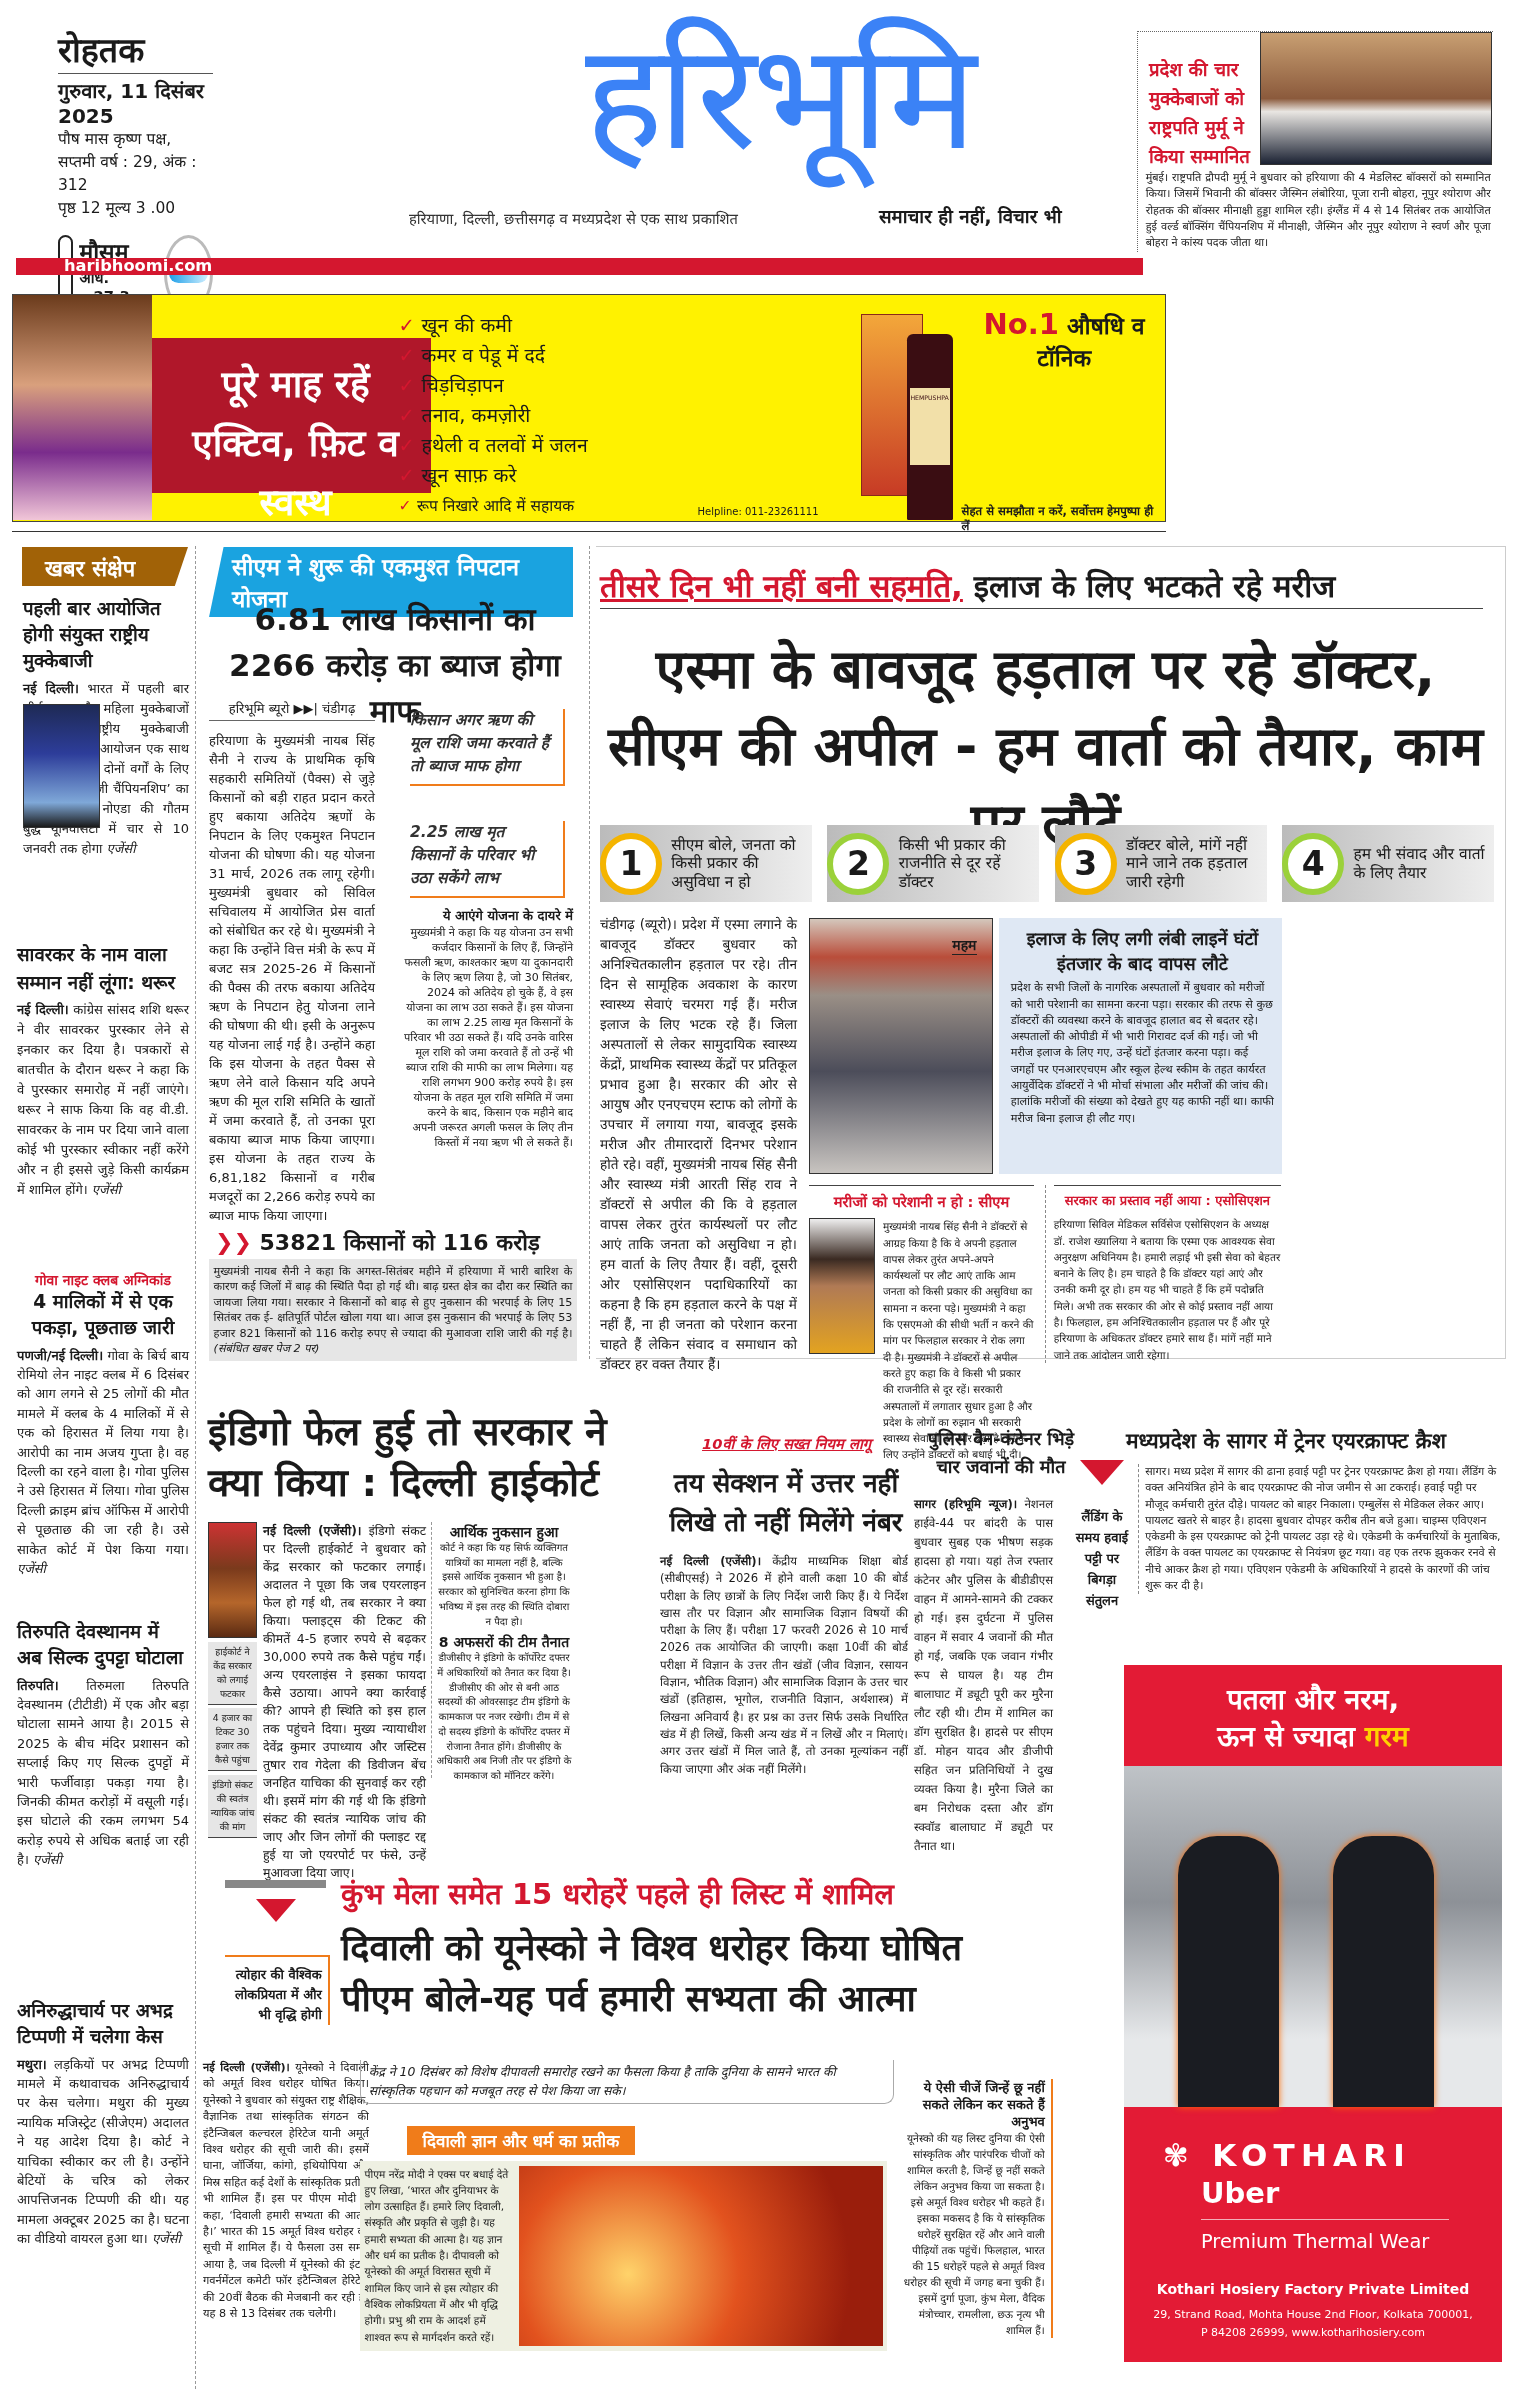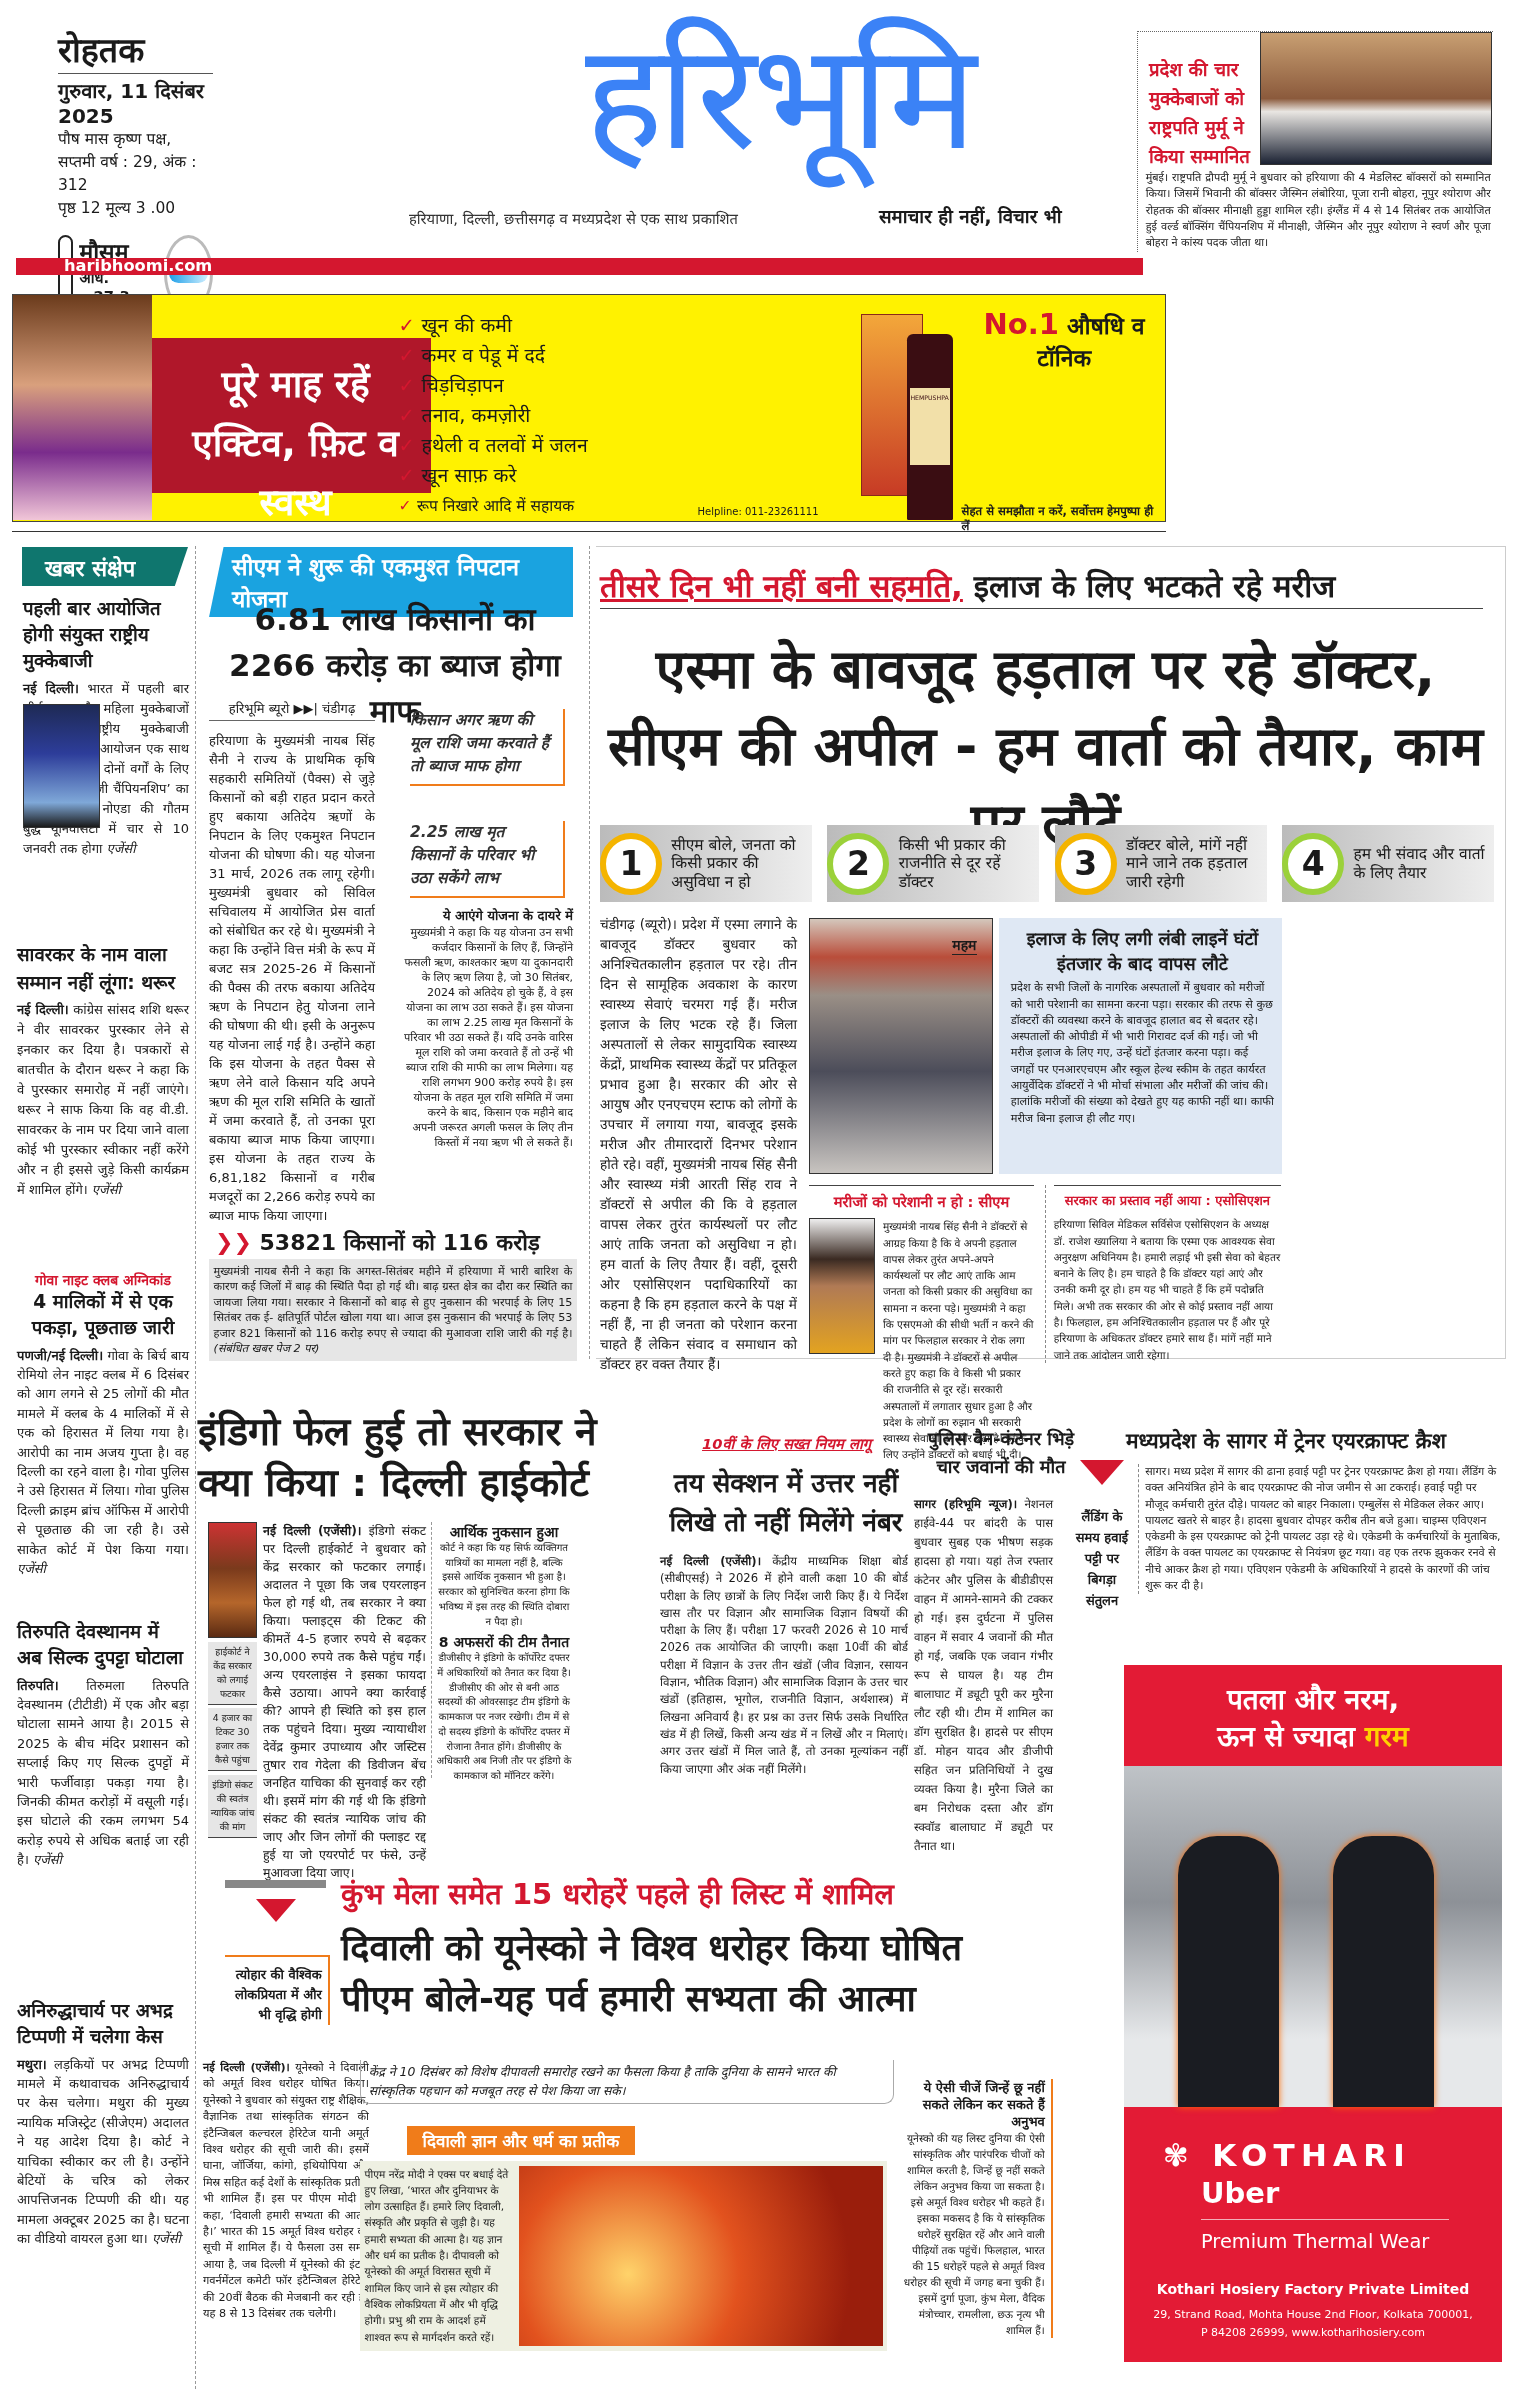--- a/index.html
+++ b/index.html
@@ -16,21 +16,21 @@
 #mh-left .date{font-size:20px;font-weight:bold;border-top:1.5px solid #555;padding-top:3.1px;margin-top:3.1px}
 #mh-left .meta{font-size:15.5px;line-height:23px}
 .logo{font-family:"DejaVu Sans",sans-serif;font-weight:400;color:#3b82f6;font-size:147px;letter-spacing:-4.6px;line-height:163px}
 .redbar{background:#d4172f}
 
 .ad1{background:#fff200;border:1.5px solid #444}
 .checks li{list-style:none;font-size:19.4px;line-height:30px}
 .checks li:before{content:"✓ ";color:#d4172f;font-weight:bold}
 .pill{background:#e3141c;border-radius:54px;color:#fff;font-weight:900;font-size:71px;text-align:center;line-height:116px}
 
-.tag-orange{background:#0f766e;color:#fff;font-weight:bold;font-size:22px;padding:4.6px 23px;clip-path:polygon(0 0,100% 0,92% 100%,0 100%)}
+.tag-orange{background:#a16207;color:#fff;font-weight:bold;font-size:22px;padding:4.6px 23px;clip-path:polygon(0 0,100% 0,92% 100%,0 100%)}
 .tag-blue{background:#1aa3e0;color:#fff;font-weight:bold;font-size:23px;padding:3.1px 23px;clip-path:polygon(4% 0,100% 0,100% 100%,0 100%)}
 .tag-orange2{background:#f07c1a;color:#fff;font-weight:bold;font-size:26px;padding:3.1px 15.5px}
 .pointbox{background:linear-gradient(90deg,#bbb,#eee);height:77px;display:flex;align-items:center}
 .circ{width:62px;height:62px;border-radius:50%;background:#fff;border:6.2px solid #f4b400;display:flex;align-items:center;justify-content:center;font-size:33px;font-weight:bold;flex:0 0 62px;margin-right:9.3px}
 .circ.g{border-color:#9bd13a}
 .lightblue{background:#dfe8f4}
 .greybox{background:#e6e6e6}
 .quote{font-style:italic;font-weight:bold;color:#333;font-size:18.6px;line-height:28px;text-align:left}
 .ribbon{border-right:2.3px solid #f07c1a;border-bottom:2.3px solid #f07c1a}
 .kothari{background:#e31b35;color:#fff}
@@ -180,21 +180,21 @@
 <div class="abs" style="left:809px;top:1185px;width:225px">
   <div class="red hd" style="font-size:14.7px;text-align:center;color:#d4172f;border-top:1.5px solid #444;padding-top:4.6px">मरीजों को परेशानी न हो : सीएम</div>
   <div class="abs img" style="left:0;top:33px;width:66px;height:136px;background:linear-gradient(180deg,#eee,#3a2a22 30%,#b07a55 50%,#e3a320)"></div>
   <div style="margin-left:74px;margin-top:7.7px;font-size:10.5px;line-height:16.3px">मुख्यमंत्री नायब सिंह सैनी ने डॉक्टरों से आग्रह किया है कि वे अपनी हड़ताल वापस लेकर तुरंत अपने-अपने कार्यस्थलों पर लौट आएं ताकि आम जनता को किसी प्रकार की असुविधा का सामना न करना पड़े। मुख्यमंत्री ने कहा कि एसएमओ की सीधी भर्ती न करने की मांग पर फिलहाल सरकार ने रोक लगा दी है। मुख्यमंत्री ने डॉक्टरों से अपील करते हुए कहा कि वे किसी भी प्रकार की राजनीति से दूर रहें। सरकारी अस्पतालों में लगातार सुधार हुआ है और प्रदेश के लोगों का रुझान भी सरकारी स्वास्थ्य सेवाओं की ओर बढ़ा है। इसके लिए उन्होंने डॉक्टरों को बधाई भी दी।</div>
 </div>
 <div class="abs" style="left:1045px;top:1185px;width:236px;border-left:0.8px dashed #888;padding-left:7.7px">
   <div class="red hd" style="font-size:13px;text-align:center;color:#d4172f;border-top:1.5px solid #444;padding-top:4.6px">सरकार का प्रस्ताव नहीं आया : एसोसिएशन</div>
   <div style="margin-top:7.7px;font-size:10.5px;line-height:16.3px">हरियाणा सिविल मेडिकल सर्विसेज एसोसिएशन के अध्यक्ष डॉ. राजेश ख्यालिया ने बताया कि एस्मा एक आवश्यक सेवा अनुरक्षण अधिनियम है। हमारी लड़ाई भी इसी सेवा को बेहतर बनाने के लिए है। हम चाहते है कि डॉक्टर यहां आएं और उनकी कमी दूर हो। हम यह भी चाहते हैं कि हमें पदोन्नति मिले। अभी तक सरकार की ओर से कोई प्रस्ताव नहीं आया है। फिलहाल, हम अनिश्चितकालीन हड़ताल पर हैं और पूरे हरियाणा के अधिकतर डॉक्टर हमारे साथ हैं। मांगें नहीं माने जाने तक आंदोलन जारी रहेगा।</div>
 </div>
 
-<div class="abs hd" style="left:198px;top:1406px;width:422px;font-size:39px;line-height:51px">इंडिगो फेल हुई तो सरकार ने क्या किया : दिल्ली हाईकोर्ट</div>
+<div class="abs hd" style="left:208px;top:1406px;width:422px;font-size:39px;line-height:51px">इंडिगो फेल हुई तो सरकार ने क्या किया : दिल्ली हाईकोर्ट</div>
 <div class="abs img" style="left:208px;top:1522px;width:49px;height:116px;background:linear-gradient(180deg,#c33,#7a3a1c 40%,#b5662b 70%,#5a2a12)"></div>
 <div class="abs" style="left:208px;top:1642px;width:49px;font-size:9.3px;line-height:14px;text-align:center">
   <div class="greybox" style="padding:3.1px 1.5px;border-bottom:1.5px solid #444">हाईकोर्ट ने केंद्र सरकार को लगाई फटकार</div>
   <div class="greybox" style="padding:3.1px 1.5px;border-bottom:1.5px solid #444;margin-top:3.1px">4 हजार का टिकट 30 हजार तक कैसे पहुंचा</div>
   <div class="greybox" style="padding:3.1px 1.5px;border-bottom:1.5px solid #444;margin-top:3.1px">इंडिगो संकट की स्वतंत्र न्यायिक जांच की मांग</div>
 </div>
 <div class="abs txt" style="left:263px;top:1522px;width:163px;font-size:12.4px;line-height:18px"><b>नई दिल्ली (एजेंसी)।</b> <span>इंडिगो संकट पर दिल्ली हाईकोर्ट ने बुधवार को केंद्र सरकार को फटकार लगाई। अदालत ने पूछा कि जब एयरलाइन फेल हो गई थी, तब सरकार ने क्या किया। फ्लाइट्स की टिकट की कीमतें 4-5 हजार रुपये से बढ़कर 30,000 रुपये तक कैसे पहुंच गईं। अन्य एयरलाइंस ने इसका फायदा कैसे उठाया। आपने क्या कार्रवाई की? आपने ही स्थिति को इस हाल तक पहुंचने दिया। मुख्य न्यायाधीश देवेंद्र कुमार उपाध्याय और जस्टिस तुषार राव गेदेला की डिवीजन बेंच जनहित याचिका की सुनवाई कर रही थी। इसमें मांग की गई थी कि इंडिगो संकट की स्वतंत्र न्यायिक जांच की जाए और जिन लोगों की फ्लाइट रद्द हुई या जो एयरपोर्ट पर फंसे, उन्हें मुआवजा दिया जाए।</span></div>
 <div class="abs vr" style="left:431px;top:1522px;height:256px"></div>
 <div class="abs" style="left:436px;top:1522px;width:136px;text-align:center">
   <div class="hd" style="font-size:14px">आर्थिक नुकसान हुआ</div>

